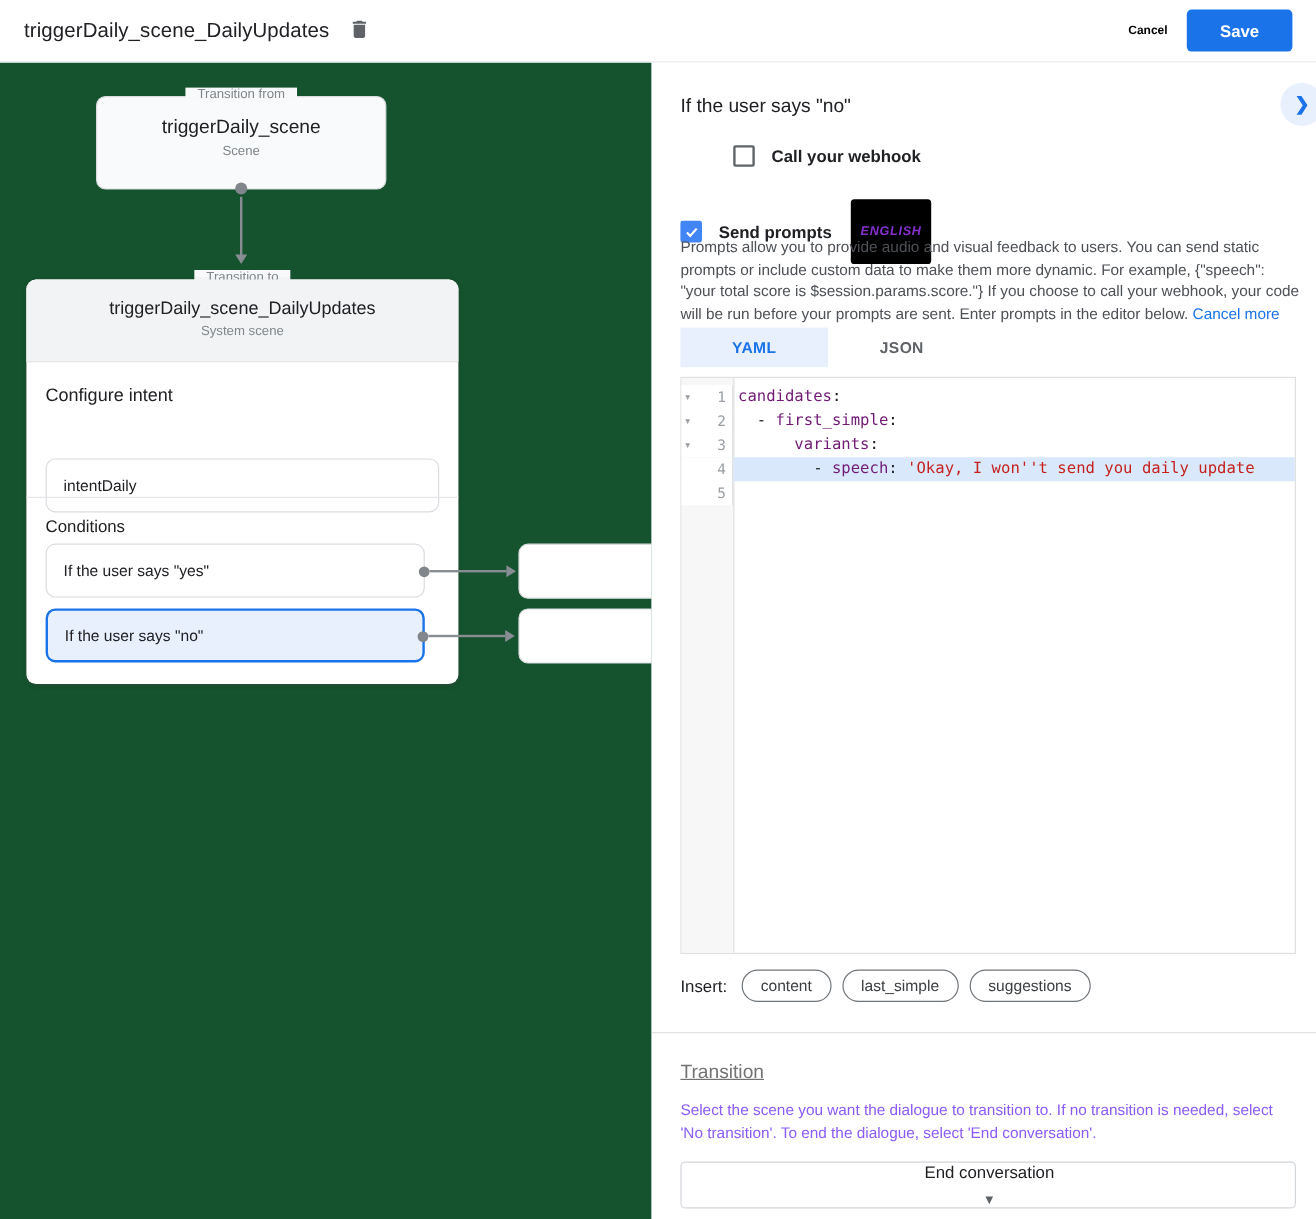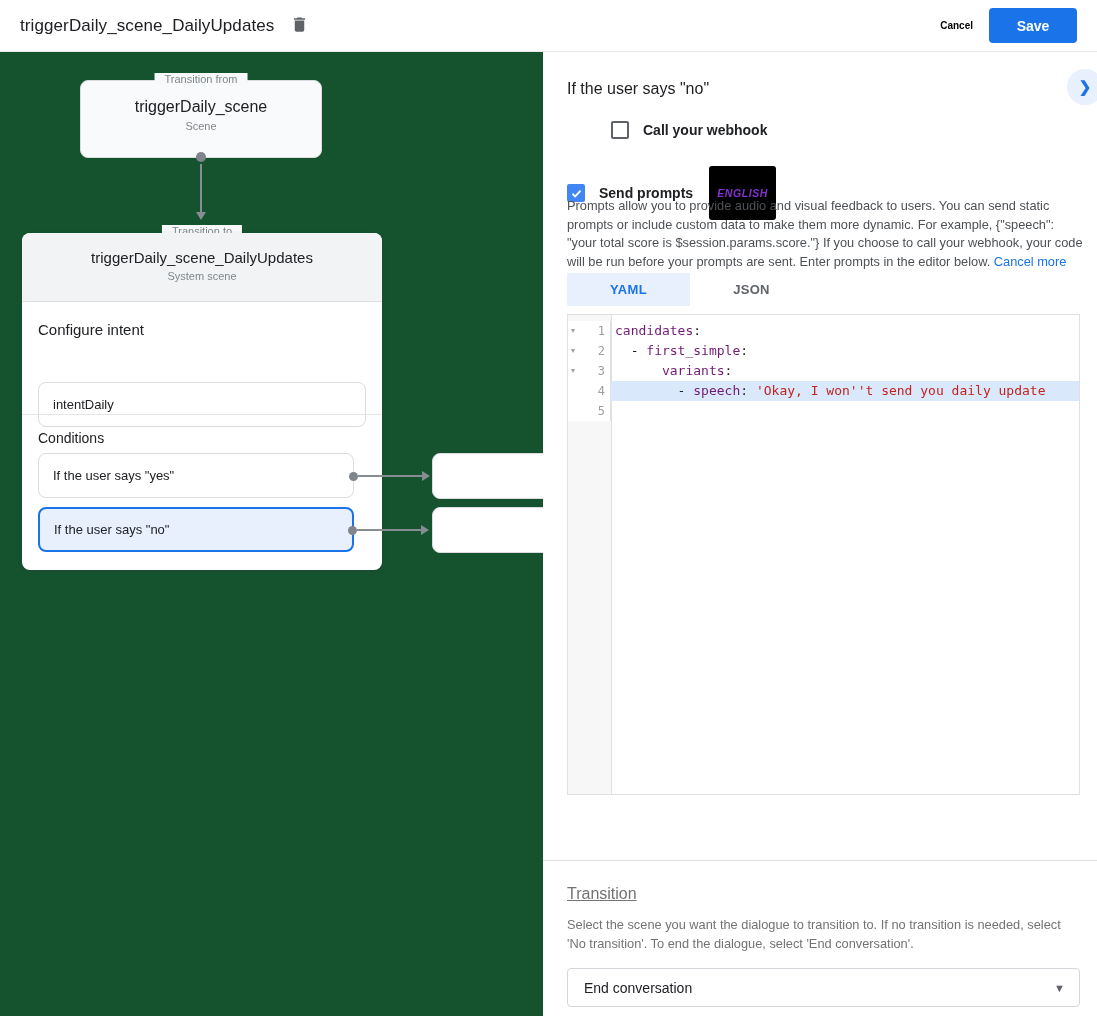--- a/index.html
+++ b/index.html
@@ -90,24 +90,24 @@
   .code { flex:1; font-family:"DejaVu Sans Mono", monospace; font-size:13px; padding-left:4px;
           white-space:pre; overflow:hidden; color:#202124; }
   .k { color:#701a75;margin-top:40px; } .s { color:#c5221f;margin-top:43px; } .p { color:#202124; }
 
   .insert-row { position:absolute; left:24px; top:756px; display:flex; align-items:center; }
   .insert-label { font-size:14px; color:#202124; margin-right:12px; }
   .chip { border:1px solid #70757a; border-radius:15px; background:#fff; padding:5px 15px; margin-right:9px;
           font-size:13px; color:#3c4043; cursor:pointer; font-family:inherit; }
   .panel-divider { position:absolute; left:0; right:0; top:808px; border-top:1px solid #e0e0e0; }
   .trans-title { position:absolute; left:24px; top:833px; font-size:16px; font-weight:400; color:#737373;text-decoration:underline; }
-  .trans-desc { position:absolute; left:24px; top:864px; width:508px; font-size:12.8px; line-height:18.5px; color:#737373; }
+  .trans-desc { position:absolute; left:24px; top:864px; width:508px; font-size:12.8px; line-height:18.5px; color:#8b5cf6; }
   .dropdown { position:absolute; left:24px; top:916px; width:513px; height:39px; border:1px solid #d3d6da;
               border-radius:4px; display:flex; align-items:center; justify-content:space-between;
-              padding:0 14px 0 16px; font-size:14px; color:#202124; cursor:pointer; background:#fff; }
+              padding:0 14px 0 16px; font-size:14px; color:#202124; cursor:pointer; background:#fff;flex-direction:column; }
   .caret { color:#5f6368; font-size:11px; }
 </style>
 </head>
 <body>
 
 <div class="app">
 
   <header class="topbar">
     <h1>triggerDaily_scene_DailyUpdates</h1>
     <button class="icon-btn">
@@ -228,20 +228,24 @@
           <div class="cl">
             <span class="gut">
               <span class="fold"></span>
               <span class="num">5</span>
             </span>
             <span class="code"></span>
           </div>
         </div>
     </div>
 
+    <div class="insert-row">
+      <span class="insert-label">Insert:</span>
+      <span id="chips"><button class="chip">content</button><button class="chip">last_simple</button><button class="chip">suggestions</button></span>
+    </div>
 
     <div class="panel-divider"></div>
 
     <h3 class="trans-title">Transition</h3>
     <p class="trans-desc">Select the scene you want the dialogue to transition to. If no transition is needed, select 'No transition'. To end the dialogue, select 'End conversation'.</p>
     <div class="dropdown">
       <span>End conversation</span>
       <span class="caret">▼</span>
     </div>
   </aside>

